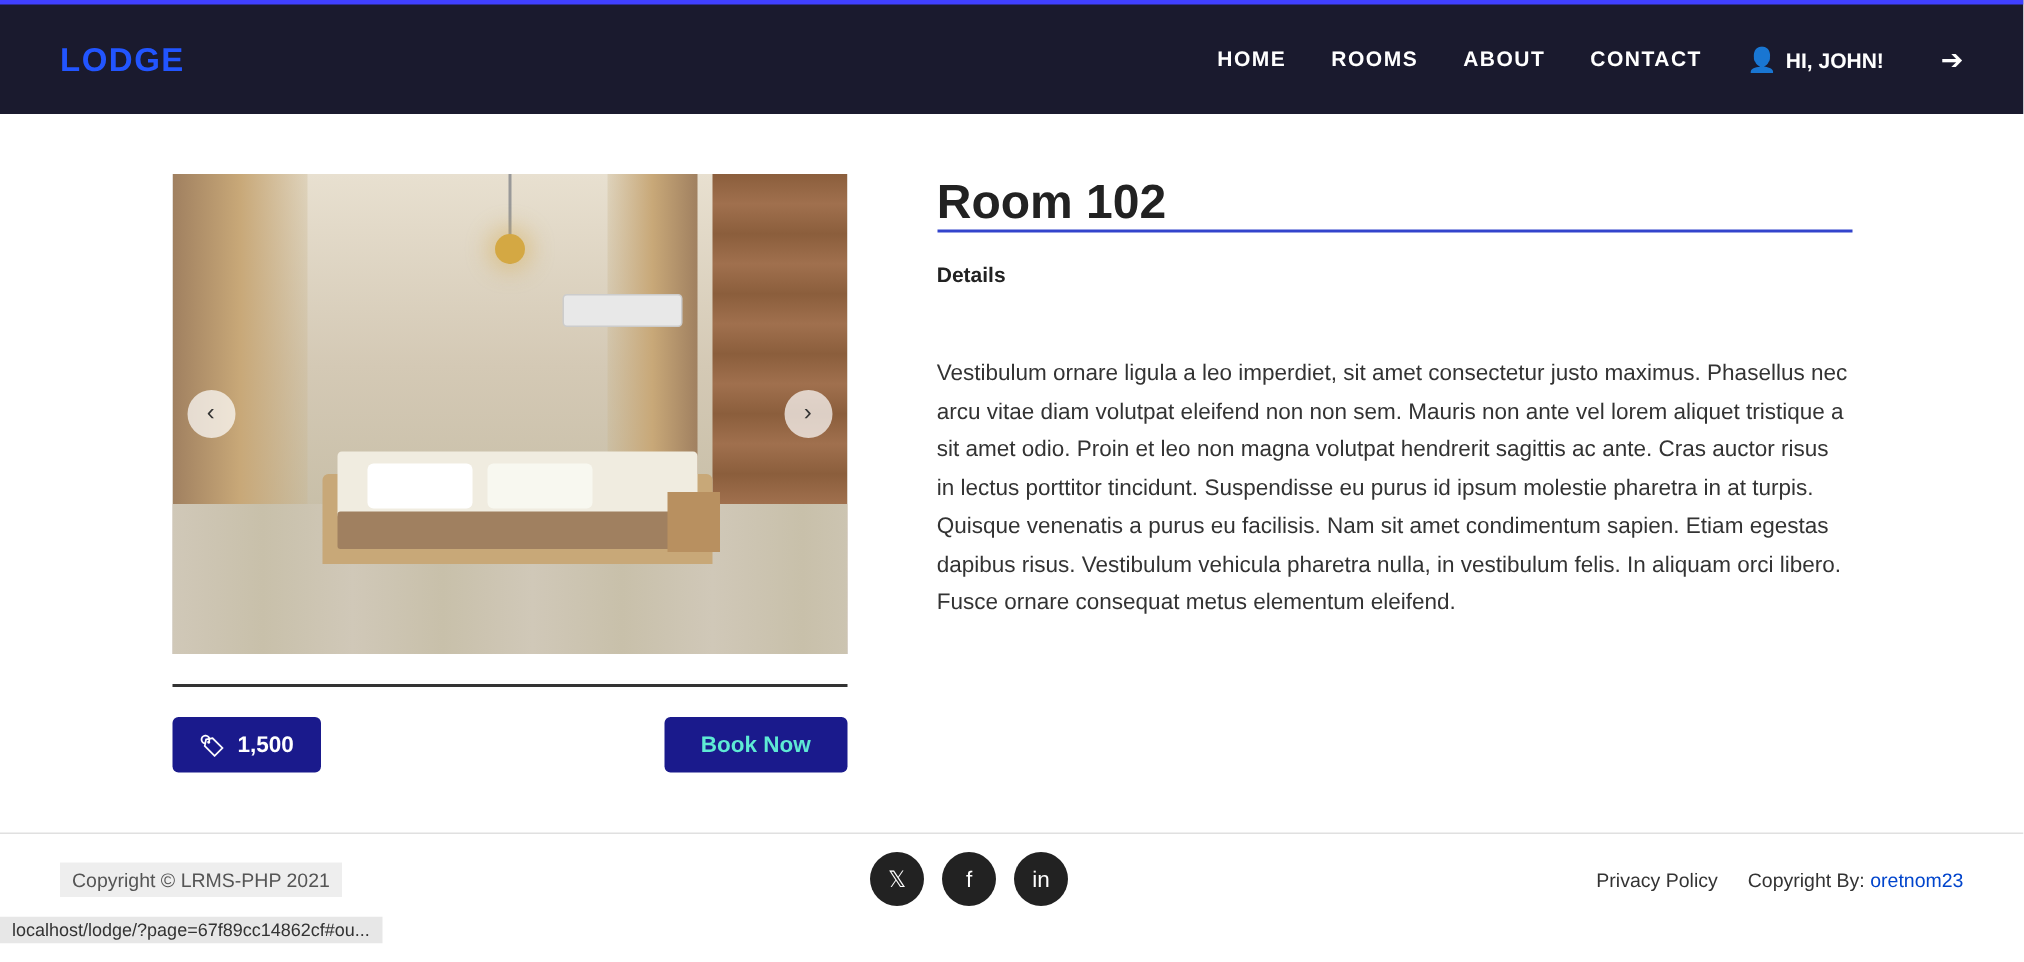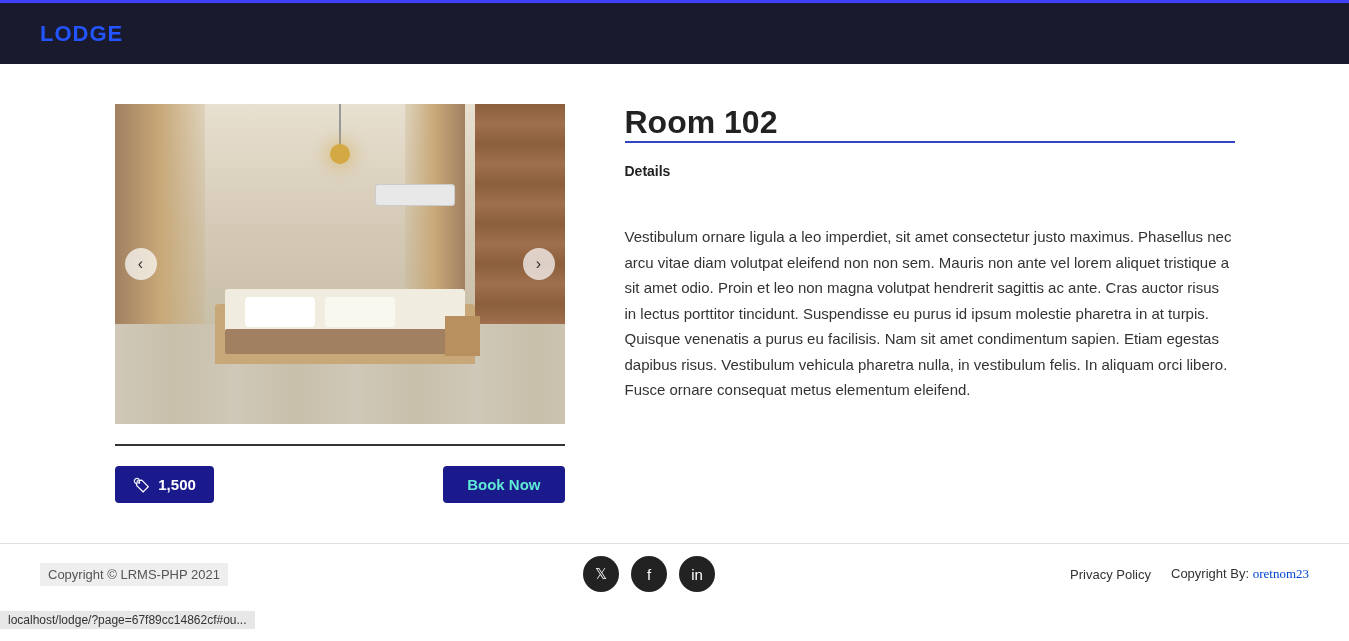--- a/index.html
+++ b/index.html
@@ -5,21 +5,21 @@
     * { margin: 0; padding: 0; box-sizing: border-box; }
     body { font-family: Arial, sans-serif; background: #fff; color: #333; }
 
     
     .navbar {
       background: #1a1a2e;
       display: flex;
       align-items: center;
       justify-content: space-between;
       padding: 0 40px;
-      height: 64px;
+      height: 76px;
       border-top: 3px solid #4040ff;
     }
     .navbar-brand {
       color: #2255ff;
       font-size: 22px;
       font-weight: bold;
       letter-spacing: 1px;
       text-decoration: none;
     }
     .navbar-nav {
@@ -346,21 +346,20 @@
       font-size: 13px;
       color: #333;
     }
     .footer-devby {
       font-size: 13px;
       color: #333;
     }
     .footer-devby a {
       color: #0044cc;
       text-decoration: none;
-      font-family: Liberation Serif, serif;
     }
 
     
     .url-bar {
       position: fixed;
       bottom: 12px;
       left: 0;
       background: rgba(230,230,230,0.95);
       font-size: 12px;
       color: #333;
@@ -370,20 +369,35 @@
       overflow: hidden;
       white-space: nowrap;
       text-overflow: ellipsis;
     }
   </style>
 </head>
 <body>
 
 <nav class="navbar">
   <a class="navbar-brand">LODGE</a>
+  <ul class="navbar-nav">
+    <li><a href="#">HOME</a></li>
+    <li><a href="#">ROOMS</a></li>
+    <li><a href="#">ABOUT</a></li>
+    <li><a href="#">CONTACT</a></li>
+    <li>
+      <div class="nav-user">
+        <span class="nav-user-icon">👤</span>
+        <span>HI, JOHN!</span>
+      </div>
+    </li>
+    <li>
+      <span class="nav-logout">➔</span>
+    </li>
+  </ul>
 </nav>
 
 <div class="main-content">
 
   <div class="room-gallery">
     <div class="carousel">
 
       <div class="room-scene">
         <div class="scene-curtain-left"></div>
         <div class="scene-curtain-right"></div>

